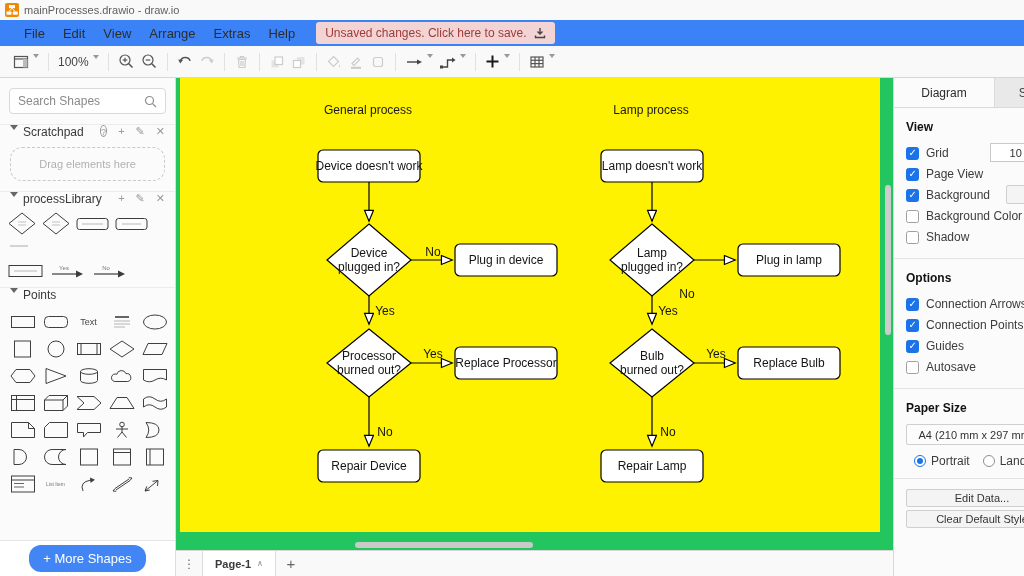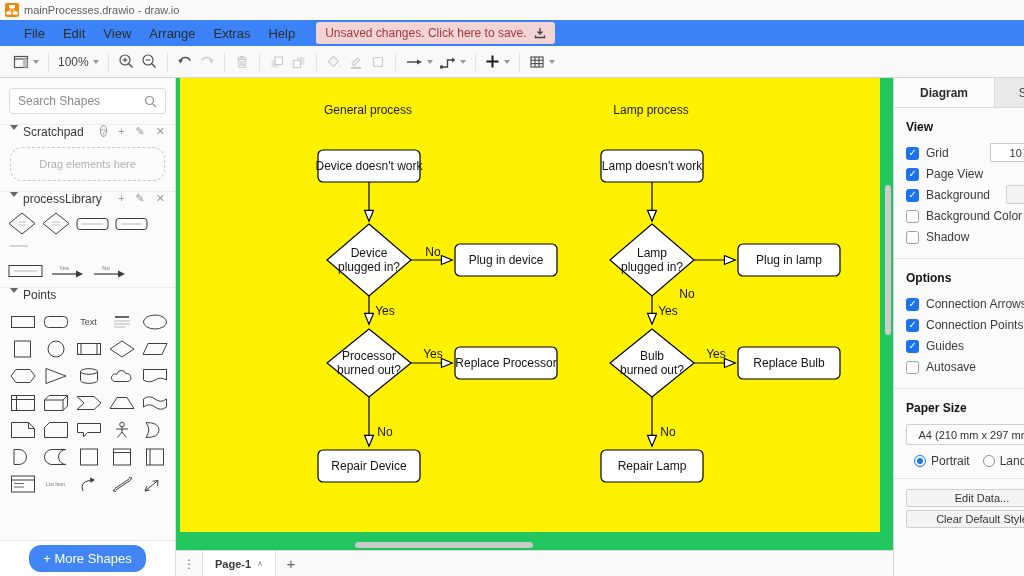--- a/index.html
+++ b/index.html
@@ -4,21 +4,21 @@
 <style>
 *{margin:0;padding:0;box-sizing:border-box}
 html,body{width:1024px;height:576px;overflow:hidden;background:#fff;font-family:"Liberation Sans",sans-serif}
 
 #titlebar{height:20px;background:#f9f9f9;display:flex;align-items:center;gap:5px;padding-left:5px}
 #titlebar .t{font-size:11px;color:#606060}
 #menubar{height:26px;background:#3b82f6;display:flex;align-items:center;padding-left:15px}
 .menu-item{font-size:13px;color:#2d2d2d;padding:3px 9px;cursor:default}
 .badge{margin-left:12px;background:#f2d4d4;color:#9f3a38;font-size:12px;padding:4px 9px;border-radius:3px;display:flex;align-items:center;gap:7px}
 #toolbar{height:32px;background:#f9f9f9;border-bottom:1px solid #d6d6d6;display:flex;align-items:center;padding-left:10px}
-.tbtn{display:flex;align-items:center;padding:2px 3px;color:#555}
+.tbtn{display:flex;padding:2px 3px;color:#555}
 .tbtn.dis{color:#ccc}
 .tbtn.strong{color:#1a1a1a}
 .tbtn svg{stroke:currentColor;fill:none;stroke-width:1.2}
 .caret{width:0;height:0;border-left:3.5px solid transparent;border-right:3.5px solid transparent;border-top:4px solid #999;margin-left:4px}
 .sep{width:1px;height:18px;background:#e2e2e2;margin:0 6px}
 .zoomtxt{font-size:12px;color:#444}
 
 #main{display:flex;height:498px}
 
 #sidebar{width:176px;background:#fbfbfb;border-right:1px solid #dcdcdc;display:flex;flex-direction:column;overflow:hidden}
@@ -56,21 +56,21 @@
 #pagebar{height:26px;background:#f9f9f9;border-top:1px solid #d8d8d8;display:flex;align-items:stretch}
 #pagebar .dots{width:26px;display:flex;align-items:center;justify-content:center;color:#666;font-size:12px;letter-spacing:0}
 .pagetab{background:#fff;border-left:1px solid #ddd;border-right:1px solid #ddd;display:flex;align-items:center;gap:6px;padding:0 12px;font-size:11px;font-weight:bold;color:#3a3a3a}
 .pagetab .up{font-size:8px;color:#888;font-weight:normal}
 .addpage{display:flex;align-items:center;justify-content:center;width:30px;color:#666;font-size:15px}
 
 #rightpanel{width:131px;border-left:1px solid #d8d8d8;background:#fbfbfb;overflow:hidden}
 #rp-inner{width:175px}
 #rp-tabs{display:flex;height:30px;border-bottom:1px solid #dadada}
 .rtab{display:flex;align-items:center;justify-content:center;font-size:12px}
-.rtab.active{width:101px;font-weight:bold;color:#2c2c2c;background:#fbfbfb;border-right:1px solid #dadada}
+.rtab.active{width:101px;font-weight:normal;color:#2c2c2c;background:#fbfbfb;border-right:1px solid #dadada}
 .rtab.inactive{flex:1;background:#e9e9e9;color:#444}
 .rp-sec{padding:12px 0 10px 12px;border-bottom:1px solid #e4e4e4}
 .rp-sec h4{font-size:12px;color:#111;margin-bottom:9px}
 .row{display:flex;align-items:center;gap:7px;height:20px;margin-bottom:1px;font-size:12px;color:#3c3c3c;position:relative}
 .cb{width:13px;height:13px;border:1px solid #9f9f9f;border-radius:2.5px;background:#fff;flex:0 0 13px;position:relative}
 .cb.on{background:#1a73e8;border-color:#1a73e8}
 .cb.on::after{content:"✓";position:absolute;left:1.5px;top:-1px;color:#fff;font-size:10px}
 .rb{width:12px;height:12px;border:1px solid #8f8f8f;border-radius:50%;background:#fff;flex:0 0 12px;position:relative}
 .rb.on{border-color:#1a73e8}
 .rb.on::after{content:"";position:absolute;left:2px;top:2px;width:6px;height:6px;border-radius:50%;background:#1a73e8}

